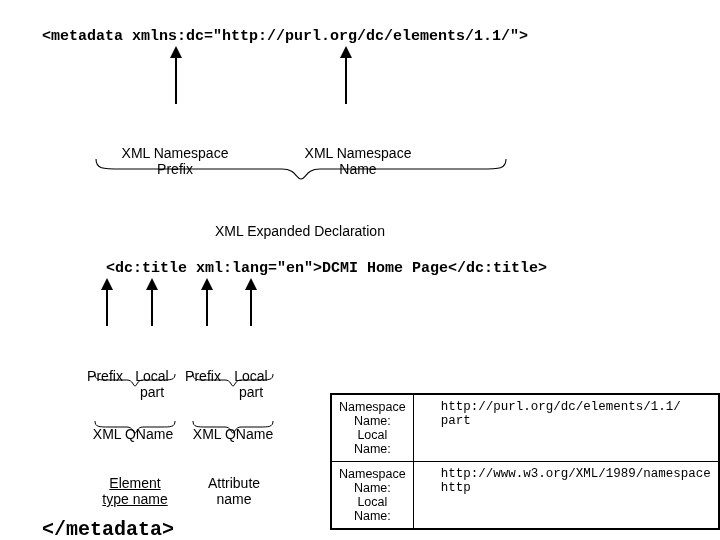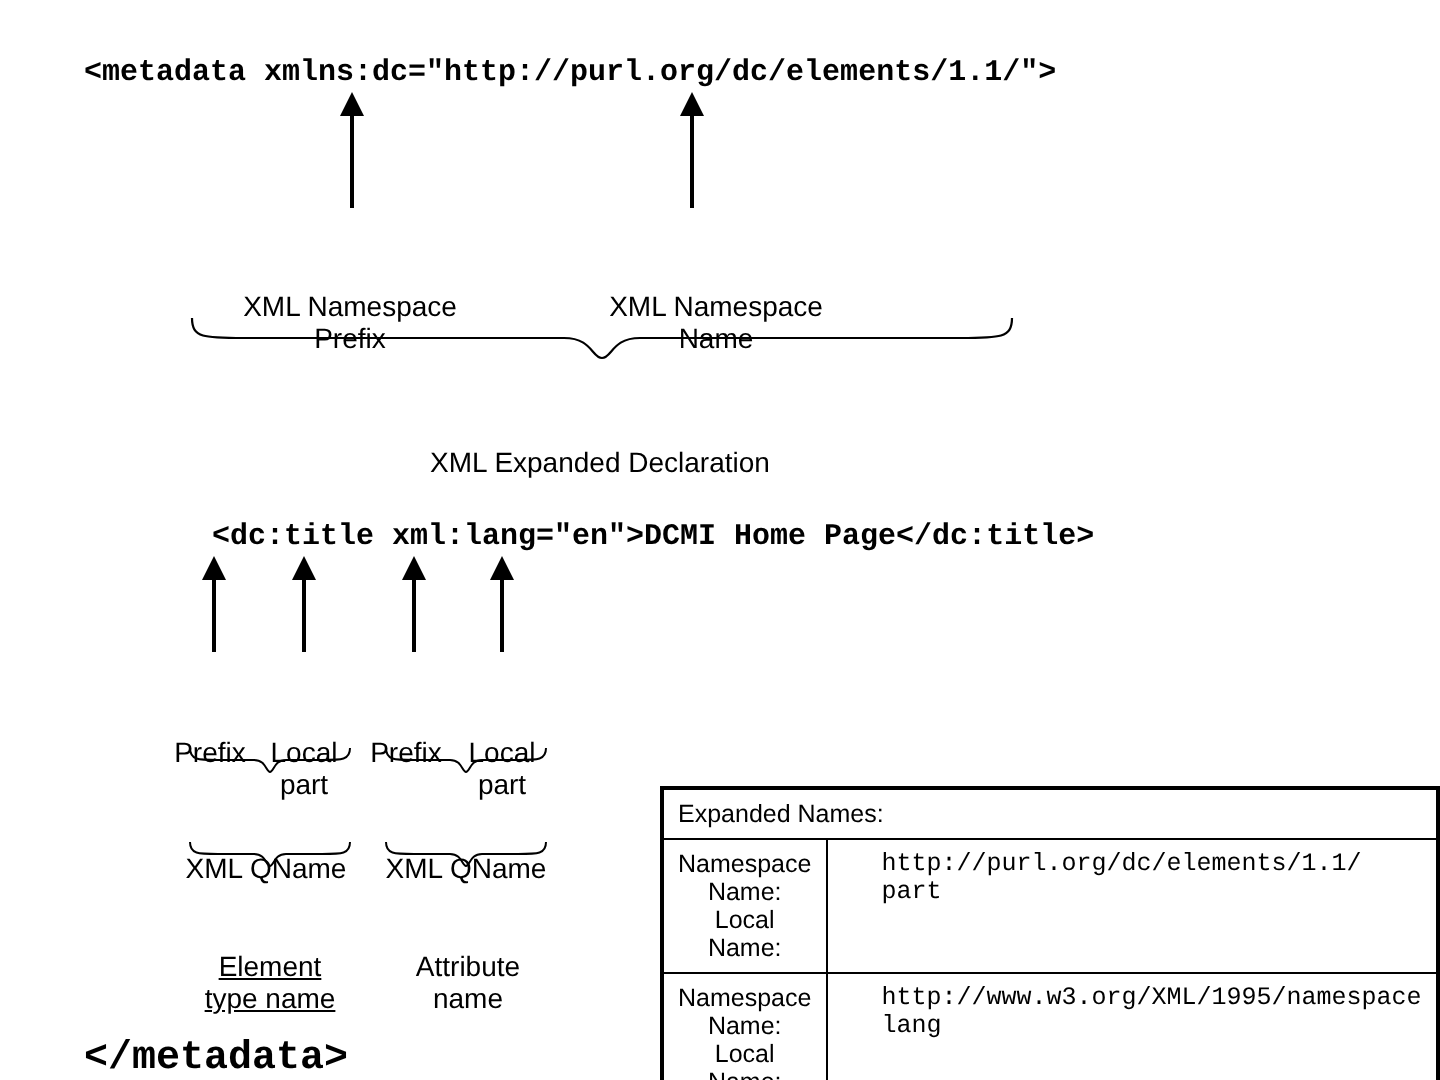--- a/index.html
+++ b/index.html
@@ -94,39 +94,36 @@
 <div class="brace" style="left:190px; top:418px;">
   <svg width="86" height="18" viewBox="0 0 86 18">
     <path d="M3 3 C3 9,7 9,17 9 L35 9 C41 9,41 15,43 15 C45 15,45 9,51 9 L69 9 C79 9,83 9,83 3" stroke="#000" stroke-width="1" fill="none"></path>
   </svg>
 </div>
 <div class="lbl" style="left:90px;  top:442px; width:90px;text-decoration:underline;">Element<br>type name</div>
 <div class="lbl" style="left:192px; top:442px; width:84px;">Attribute<br>name</div>
 
 <table class="tbl">
   <tbody>
-      <tr class="hdr">
-        <td colspan="2">Expanded Names:</td>
-      </tr>
   <tr>
     <td class="k">
       <div>Namespace Name:</div>
       <div>Local Name:</div>
     </td>
     <td>
       <div class="mono fw-normal">http://purl.org/dc/elements/1.1/</div>
       <div class="mono fw-normal">part</div>
     </td>
   </tr>
   <tr>
     <td class="k">
       <div>Namespace Name:</div>
       <div>Local Name:</div>
     </td>
     <td>
-      <div class="mono fw-normal">http://www.w3.org/XML/1995/namespace</div>
-      <div class="mono fw-normal">lang</div>
+      <div class="mono fw-normal">http://www.w3.org/XML/1989/namespace</div>
+      <div class="mono fw-normal">http</div>
     </td>
   </tr>
 </tbody>
   </table>
 
 <div class="mono line3">&lt;/metadata&gt;</div>
 
 </body></html>

